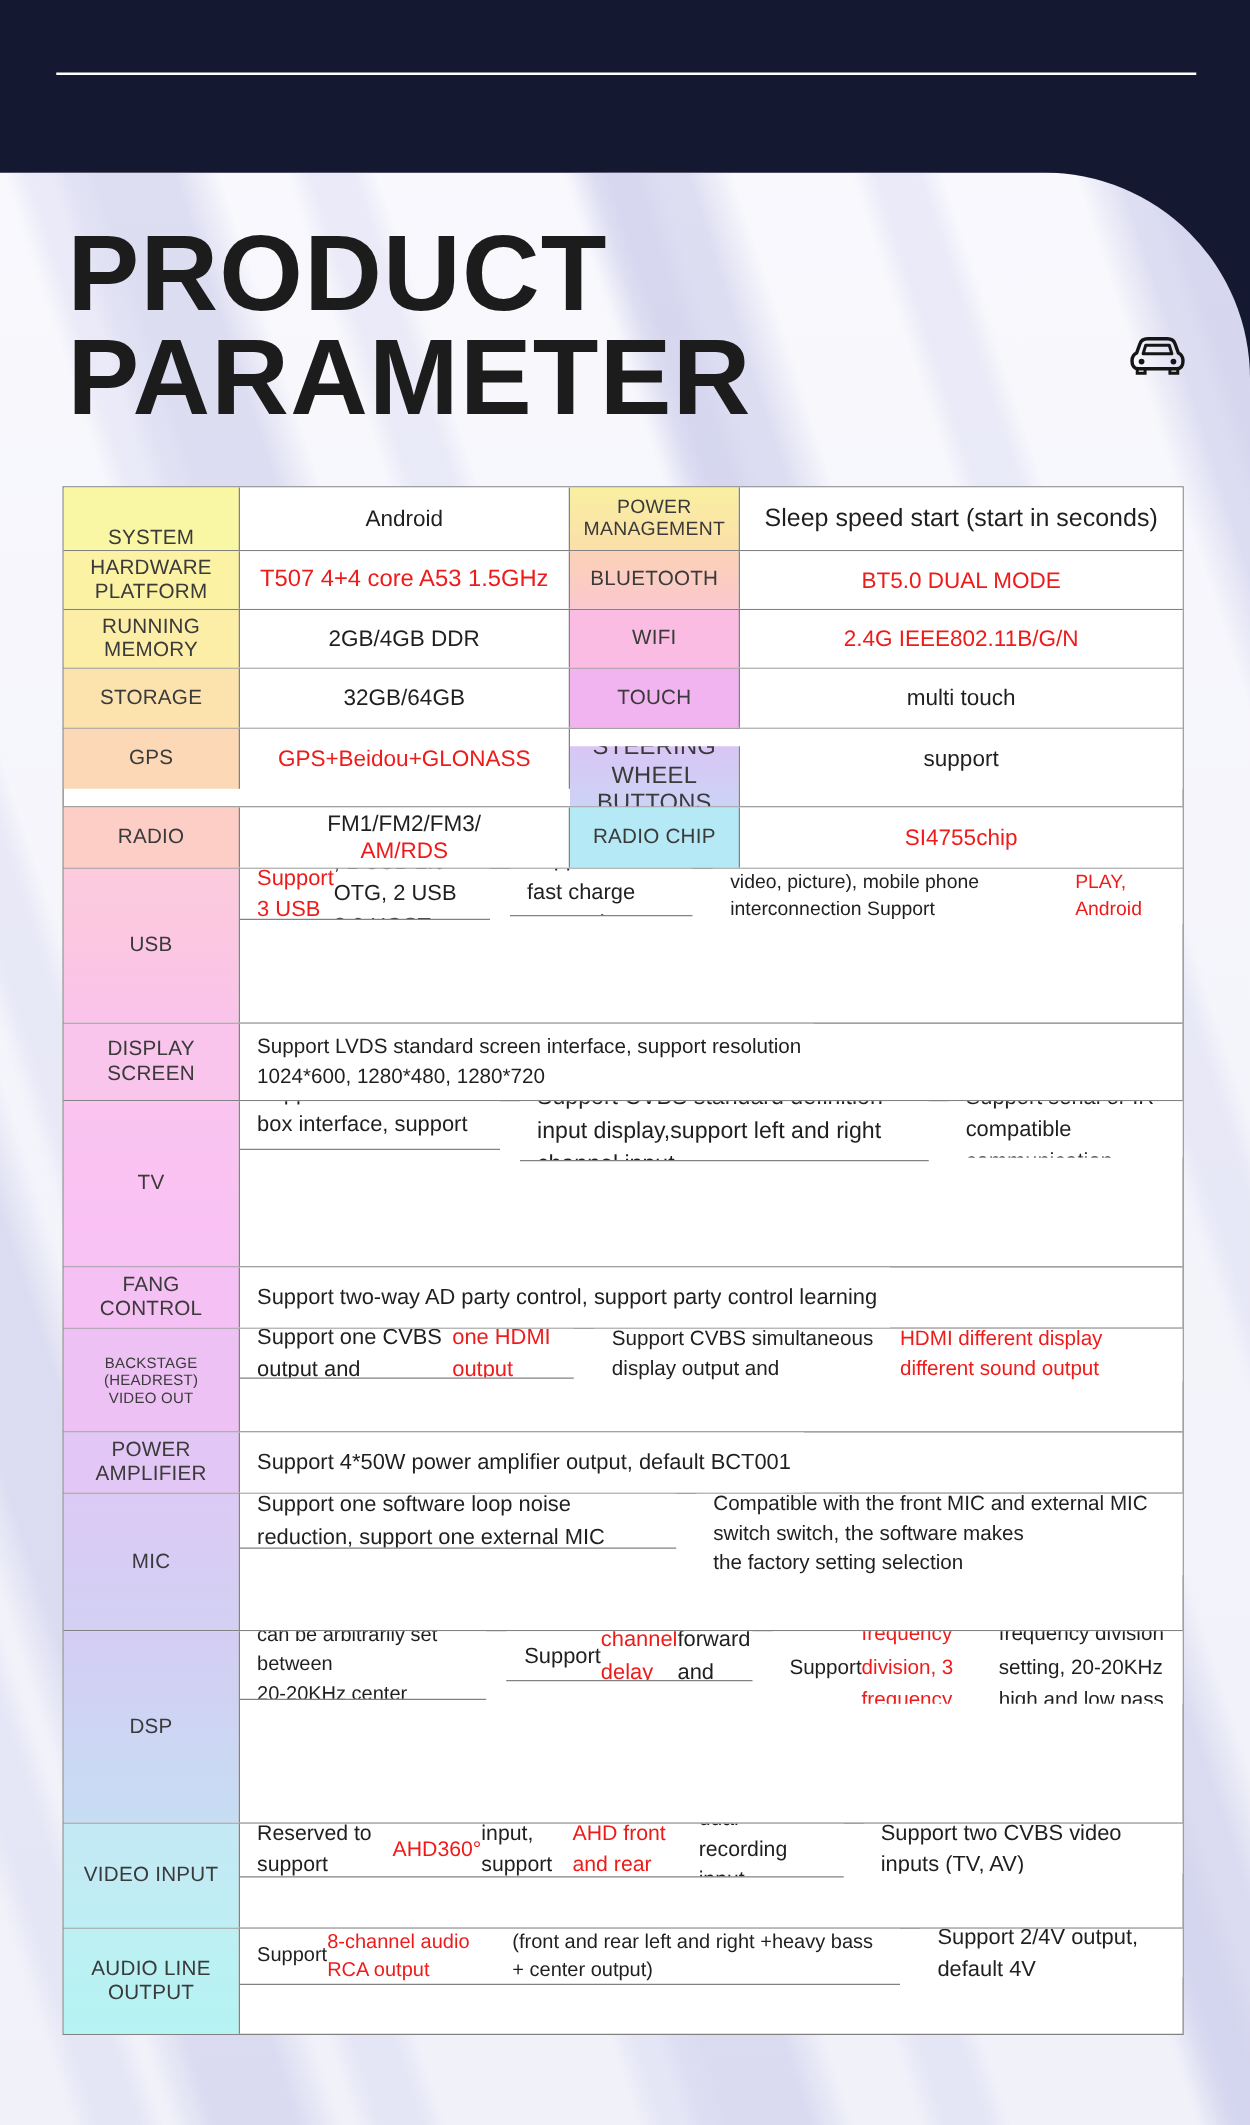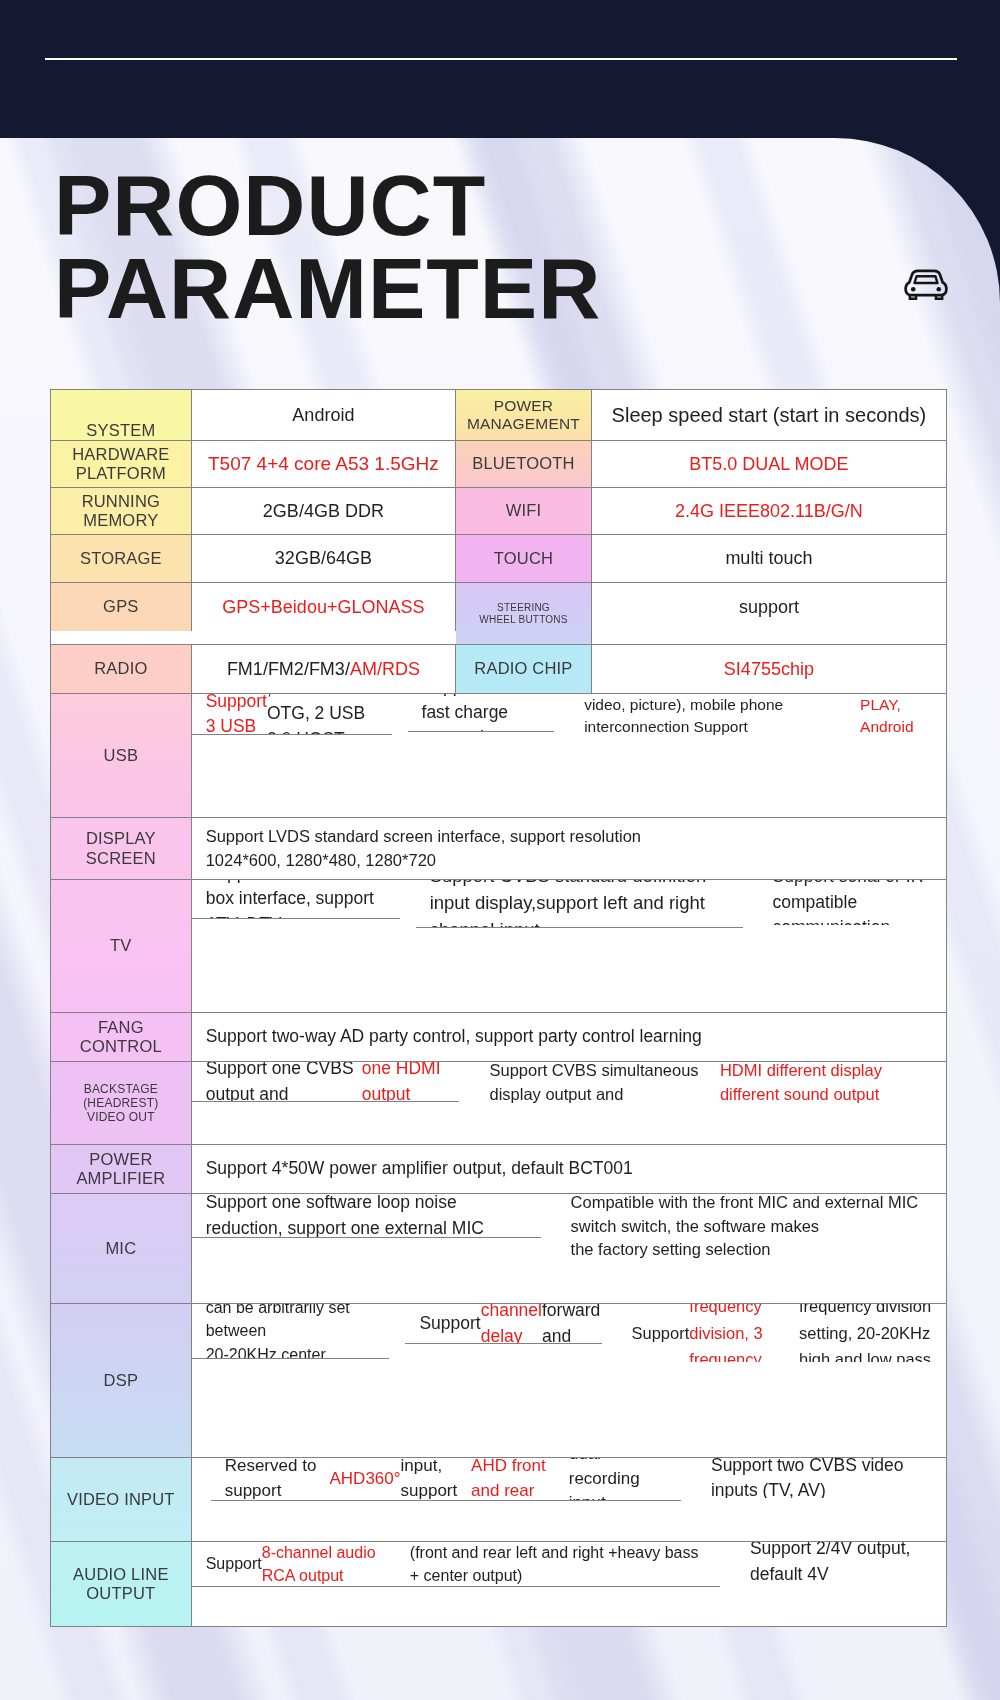--- a/index.html
+++ b/index.html
@@ -10,21 +10,21 @@
   .page{position:relative;width:1000px;height:1700px;background:var(--navy);overflow:hidden;}
   .header-rule{position:absolute;left:45px;top:58px;width:912px;height:2px;background:#fff;}
   .content{
     position:absolute;left:0;top:138px;width:1000px;height:1562px;
     border-top-right-radius:165px;
     background:
       repeating-linear-gradient(72deg, rgba(200,200,234,0) 0 130px, rgba(196,196,232,.50) 165px 225px, rgba(200,200,234,0) 260px 390px),
       repeating-linear-gradient(72deg, rgba(212,212,240,0) 0 55px, rgba(206,206,238,.33) 75px 105px, rgba(212,212,240,0) 125px 215px),
       linear-gradient(180deg,#f8f8fd 0%,#f0f1f9 100%);
   }
-  .title{position:absolute;left:54px;top:164px;color:#1c1c1c;font-weight:bold;
+  .title{position:absolute;left:54px;top:178px;color:#1c1c1c;font-weight:bold;
          font-size:86px;line-height:.96;letter-spacing:1px;}
   .car-badge{position:absolute;left:903px;top:263px;width:46px;height:40px;}
   .spec-table{position:absolute;background:#fff;border:1px solid var(--border);}
   .trow{display:flex;border-bottom:1px solid var(--border);}
   .trow:last-child{border-bottom:none;}
   .tcell{border-right:1px solid var(--border);display:flex;align-items:center;justify-content:center;
          text-align:center;white-space:pre-line;overflow:hidden;}
   .trow .tcell:last-child{border-right:none;}
   .lab{color:var(--label-ink);font-size:16.5px;line-height:1.18;letter-spacing:.2px;}
   .val{background:#fff;font-size:18px;color:var(--ink);}
@@ -80,27 +80,27 @@
       </div>
       <div class="trow">
         <div class="tcell lab" style="width: 141px; height: 47px; background: rgb(252, 227, 174);"><span class="">STORAGE</span></div>
         <div class="tcell val" style="width: 265px; height: 47px;"><span class="ink">32GB/64GB</span></div>
         <div class="tcell lab" style="width: 136px; height: 47px; background: rgb(242, 179, 241);"><span class="">TOUCH</span></div>
         <div class="tcell val" style="width: 355px; height: 47px;"><span class="ink">multi touch</span></div>
       </div>
       <div class="trow">
         <div class="tcell lab" style="width: 141px; height: 48px; background: rgb(252, 216, 182);"><span class="">GPS</span></div>
         <div class="tcell val" style="width: 265px; height: 48px;"><span class="red">GPS+Beidou+GLONASS</span></div>
-        <div class="tcell lab" style="width: 136px; height: 61px; background: linear-gradient(rgb(217, 198, 245), rgb(204, 211, 246)); font-size: 10px;"><span class="">STEERING
+        <div class="tcell lab" style="width: 136px; height: 48px; background: linear-gradient(rgb(217, 198, 245), rgb(204, 211, 246)); font-size: 19px; margin-top: 14px;"><span class="">STEERING
 WHEEL BUTTONS</span></div>
         <div class="tcell val" style="width: 355px; height: 48px;"><span class="ink">support</span></div>
       </div>
       <div class="trow">
         <div class="tcell lab" style="width: 141px; height: 48px; background: rgb(252, 206, 197); align-items: center;"><span class="">RADIO</span></div>
-        <div class="tcell val" style="width: 265px; height: 48px;"><span class="ink">FM1/FM2/FM3/</span><span class="red">AM/RDS</span></div>
+        <div class="tcell val" style="width: 265px; height: 48px; flex-direction: column;"><span class="ink">FM1/FM2/FM3/</span><span class="red">AM/RDS</span></div>
         <div class="tcell lab" style="width: 136px; height: 48px; background: rgb(180, 233, 245);"><span class="">RADIO CHIP</span></div>
         <div class="tcell val" style="width: 355px; height: 48px;"><span class="red">SI4755chip</span></div>
       </div>
       <div class="trow">
         <div class="tcell lab" style="width: 141px; height: 123px; background: linear-gradient(rgb(252, 203, 219), rgb(250, 195, 234));">USB</div>
         <div class="subs" style="width: 756px;">
           <div class="sub" style="height: 41px;"><span class="red">Support 3 USB</span><span class="ink">, 1 USB 2.0 OTG, 2 USB 2.0 HOST</span></div>
           <div class="sub" style="height: 38px;"><span class="ink">Support BC1.2 fast charge protocol</span></div>
           <div class="sub" style="height: 44px; font-size: 15.5px;"><span class="ink">Support USB entertainment (music, video, picture), mobile phone interconnection Support
 Apple certification chip, </span><span class="red">CAR PLAY, Android auto</span></div>
@@ -159,21 +159,21 @@
           <div class="sub" style="height: 55px; font-size: 16px;"><span class="ink">14 EQ frequency bands, each frequency band can be arbitrarily set between
 20-20KHz center frequency point, support Q value adjustment</span></div>
           <div class="sub" style="height: 40px;"><span class="ink">Support </span><span class="red">8-channel delay setting</span><span class="ink">, support forward and reverse settings</span></div>
           <div class="sub" style="height: 58px; font-size: 16.5px; line-height: 1.6;"><span class="ink">Support </span><span class="red">5.1 channel, 2 frequency division, 3 frequency division</span><span class="ink"> active
 frequency division setting, 20-20KHz high and low pass filter setting</span></div>
         </div>
       </div>
       <div class="trow">
         <div class="tcell lab" style="width: 141px; height: 83px; background: linear-gradient(rgb(196, 233, 245), rgb(191, 238, 244));">VIDEO INPUT</div>
         <div class="subs" style="width: 756px;">
-          <div class="sub" style="height: 43px; font-size: 17px; margin-left: 19px;"><span class="ink">Reserved to support </span><span class="red">AHD360°</span><span class="ink"> input, support </span><span class="red">AHD front and rear</span><span class="ink"> dual recording input</span></div>
+          <div class="sub" style="height: 43px; font-size: 17px;"><span class="ink">Reserved to support </span><span class="red">AHD360°</span><span class="ink"> input, support </span><span class="red">AHD front and rear</span><span class="ink"> dual recording input</span></div>
           <div class="sub" style="height: 40px;"><span class="ink">Support two CVBS video inputs (TV, AV)</span></div>
         </div>
       </div>
       <div class="trow">
         <div class="tcell lab" style="width: 141px; height: 84px; background: linear-gradient(rgb(189, 240, 243), rgb(182, 243, 243));">AUDIO LINE
 OUTPUT</div>
         <div class="subs" style="width: 756px;">
           <div class="sub" style="height: 45px; font-size: 16px;"><span class="ink">Support </span><span class="red">8-channel audio RCA output</span><span class="ink"> (front and rear left and right +heavy bass + center output)</span></div>
           <div class="sub" style="height: 39px;"><span class="ink">Support 2/4V output, default 4V</span></div>
         </div>

